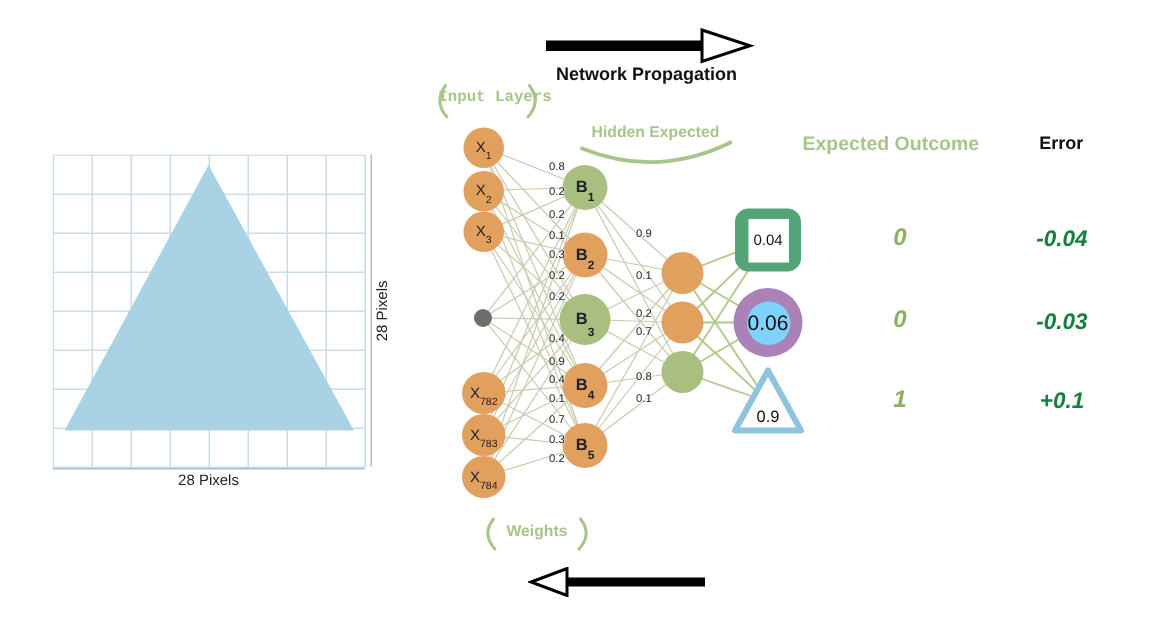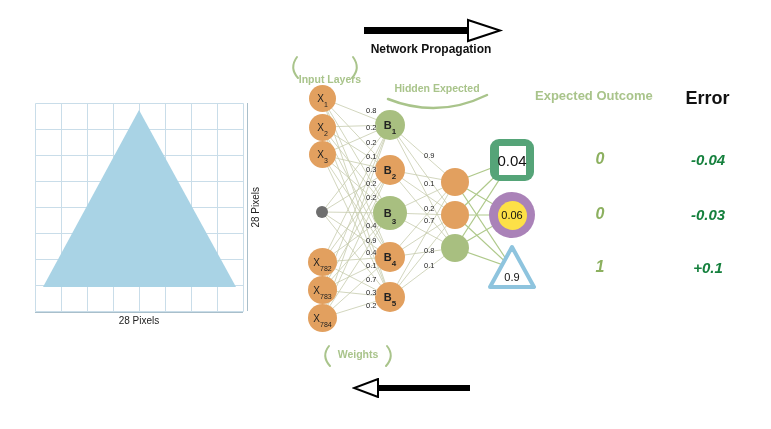--- a/index.html
+++ b/index.html
@@ -31,29 +31,29 @@
   .node.green{background:#A8BF80;}
   .node .sub{font-size:7px;align-self:flex-end;margin-bottom:4px;}
   .bnode{font-size:11px;font-weight:600;}
   .bnode .sub{font-size:8px;}
   .dot{position:absolute;left:316px;top:206px;width:12px;height:12px;border-radius:50%;background:#6E6E6E;z-index:2;}
   .wlabel{position:absolute;font-size:7.5px;line-height:8px;color:#222;z-index:3;text-shadow:0 0 2px #fff,0 0 2px #fff;}
   
   .out-square{position:absolute;left:490px;top:139px;width:44px;height:42px;background:#55A478;border-radius:9px;
               display:flex;align-items:center;justify-content:center;z-index:2;}
   .out-square .inner{width:27px;height:29px;background:#fff;display:flex;align-items:center;justify-content:center;
-              font-size:15px;color:#111;}
+              font-size:10px;color:#111;}
   .out-circle{position:absolute;left:489px;top:192px;width:46px;height:46px;background:#AA82B8;border-radius:50%;
               display:flex;align-items:center;justify-content:center;z-index:2;}
-  .out-circle .inner{width:29px;height:29px;background:#fde047;border-radius:50%;display:flex;align-items:center;
-              justify-content:center;font-size:11px;color:#111;}
+  .out-circle .inner{width:29px;height:29px;background:#7dd3fc;border-radius:50%;display:flex;align-items:center;
+              justify-content:center;font-size:14px;color:#111;}
   .out-triangle{position:absolute;left:487px;top:244px;z-index:2;}
   
   .exp-header{position:absolute;left:535px;top:88px;width:160px;text-align:left;font-size:13px;font-weight:600;color:#A9C48B;z-index:3;}
-  .err-header{position:absolute;left:675px;top:88px;width:65px;text-align:center;font-size:18px;font-weight:700;color:#111;z-index:3;}
+  .err-header{position:absolute;left:675px;top:88px;width:65px;text-align:center;font-size:12px;font-weight:700;color:#111;z-index:3;}
   .exp-val{position:absolute;left:580px;width:40px;text-align:center;font-size:16px;font-weight:700;font-style:italic;color:#8CB05F;z-index:3;}
   .err-val{position:absolute;left:676px;width:64px;text-align:center;font-size:15px;font-weight:700;font-style:italic;color:#15803d;z-index:3;}
 </style>
 </head>
 <body>
 
 <div class="stage">
 
   <svg id="edges" width="771" height="429">
       <line x1="322" y1="98" x2="390" y2="125" stroke="#C6CCAD" stroke-width="0.8"></line>
@@ -159,21 +159,21 @@
     <rect x="8" y="9" width="104" height="7" fill="#000"></rect>
     <polygon points="112,2 144,12.5 112,23" fill="#fff" stroke="#000" stroke-width="2"></polygon>
   </svg>
   <div class="fwd-label">Network Propagation</div>
 
   <svg class="bck-arrow" width="130" height="20">
     <rect x="26" y="7" width="92" height="6" fill="#000"></rect>
     <polygon points="26,1 26,19 2,10" fill="#fff" stroke="#000" stroke-width="2"></polygon>
   </svg>
 
-  <div class="glabel" style="left:290px;top:73px;width:80px;">Input Layers</div>
+  <div class="glabel" style="left:290px;top:59px;width:80px;font-family:Liberation Mono, monospace;">Input Layers</div>
   <div class="glabel" style="left:390px;top:82px;width:94px;">Hidden Expected</div>
   <div class="glabel" style="left:330px;top:348px;width:56px;">Weights</div>
 
   <div class="node orange" style="left:309px;top:85px;width:27px;height:27px;">
     <span>X</span>
       <span class="sub">1</span>
   </div>
   <div class="node orange" style="left:309px;top:114px;width:27px;height:27px;">
     <span>X</span>
       <span class="sub">2</span>

